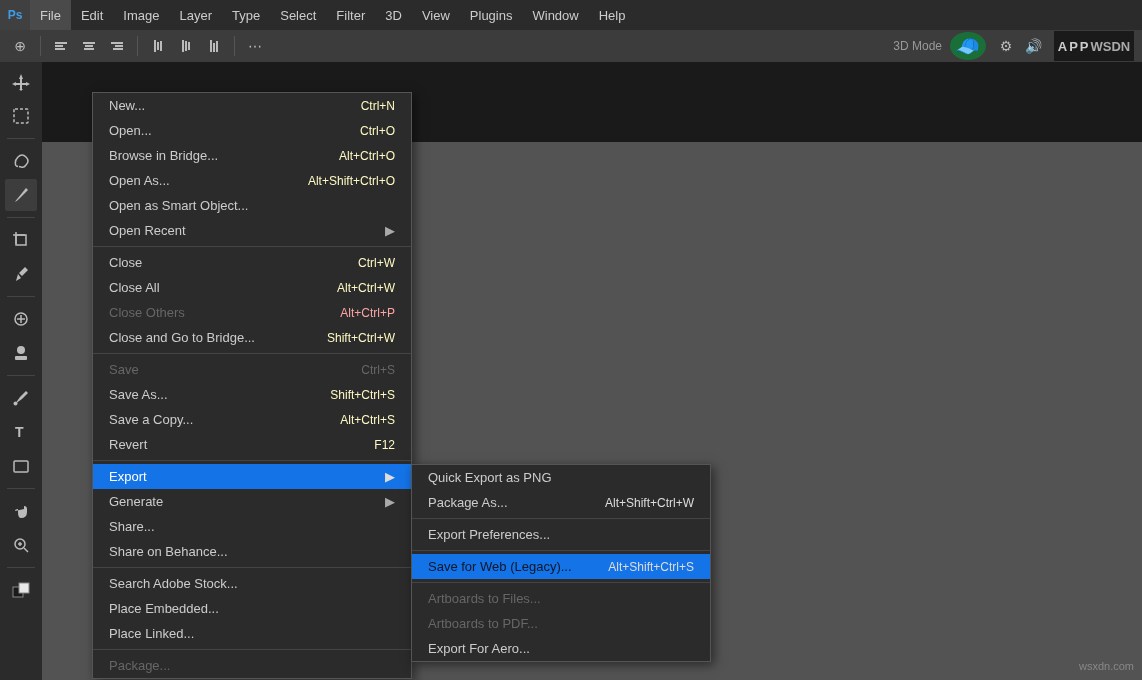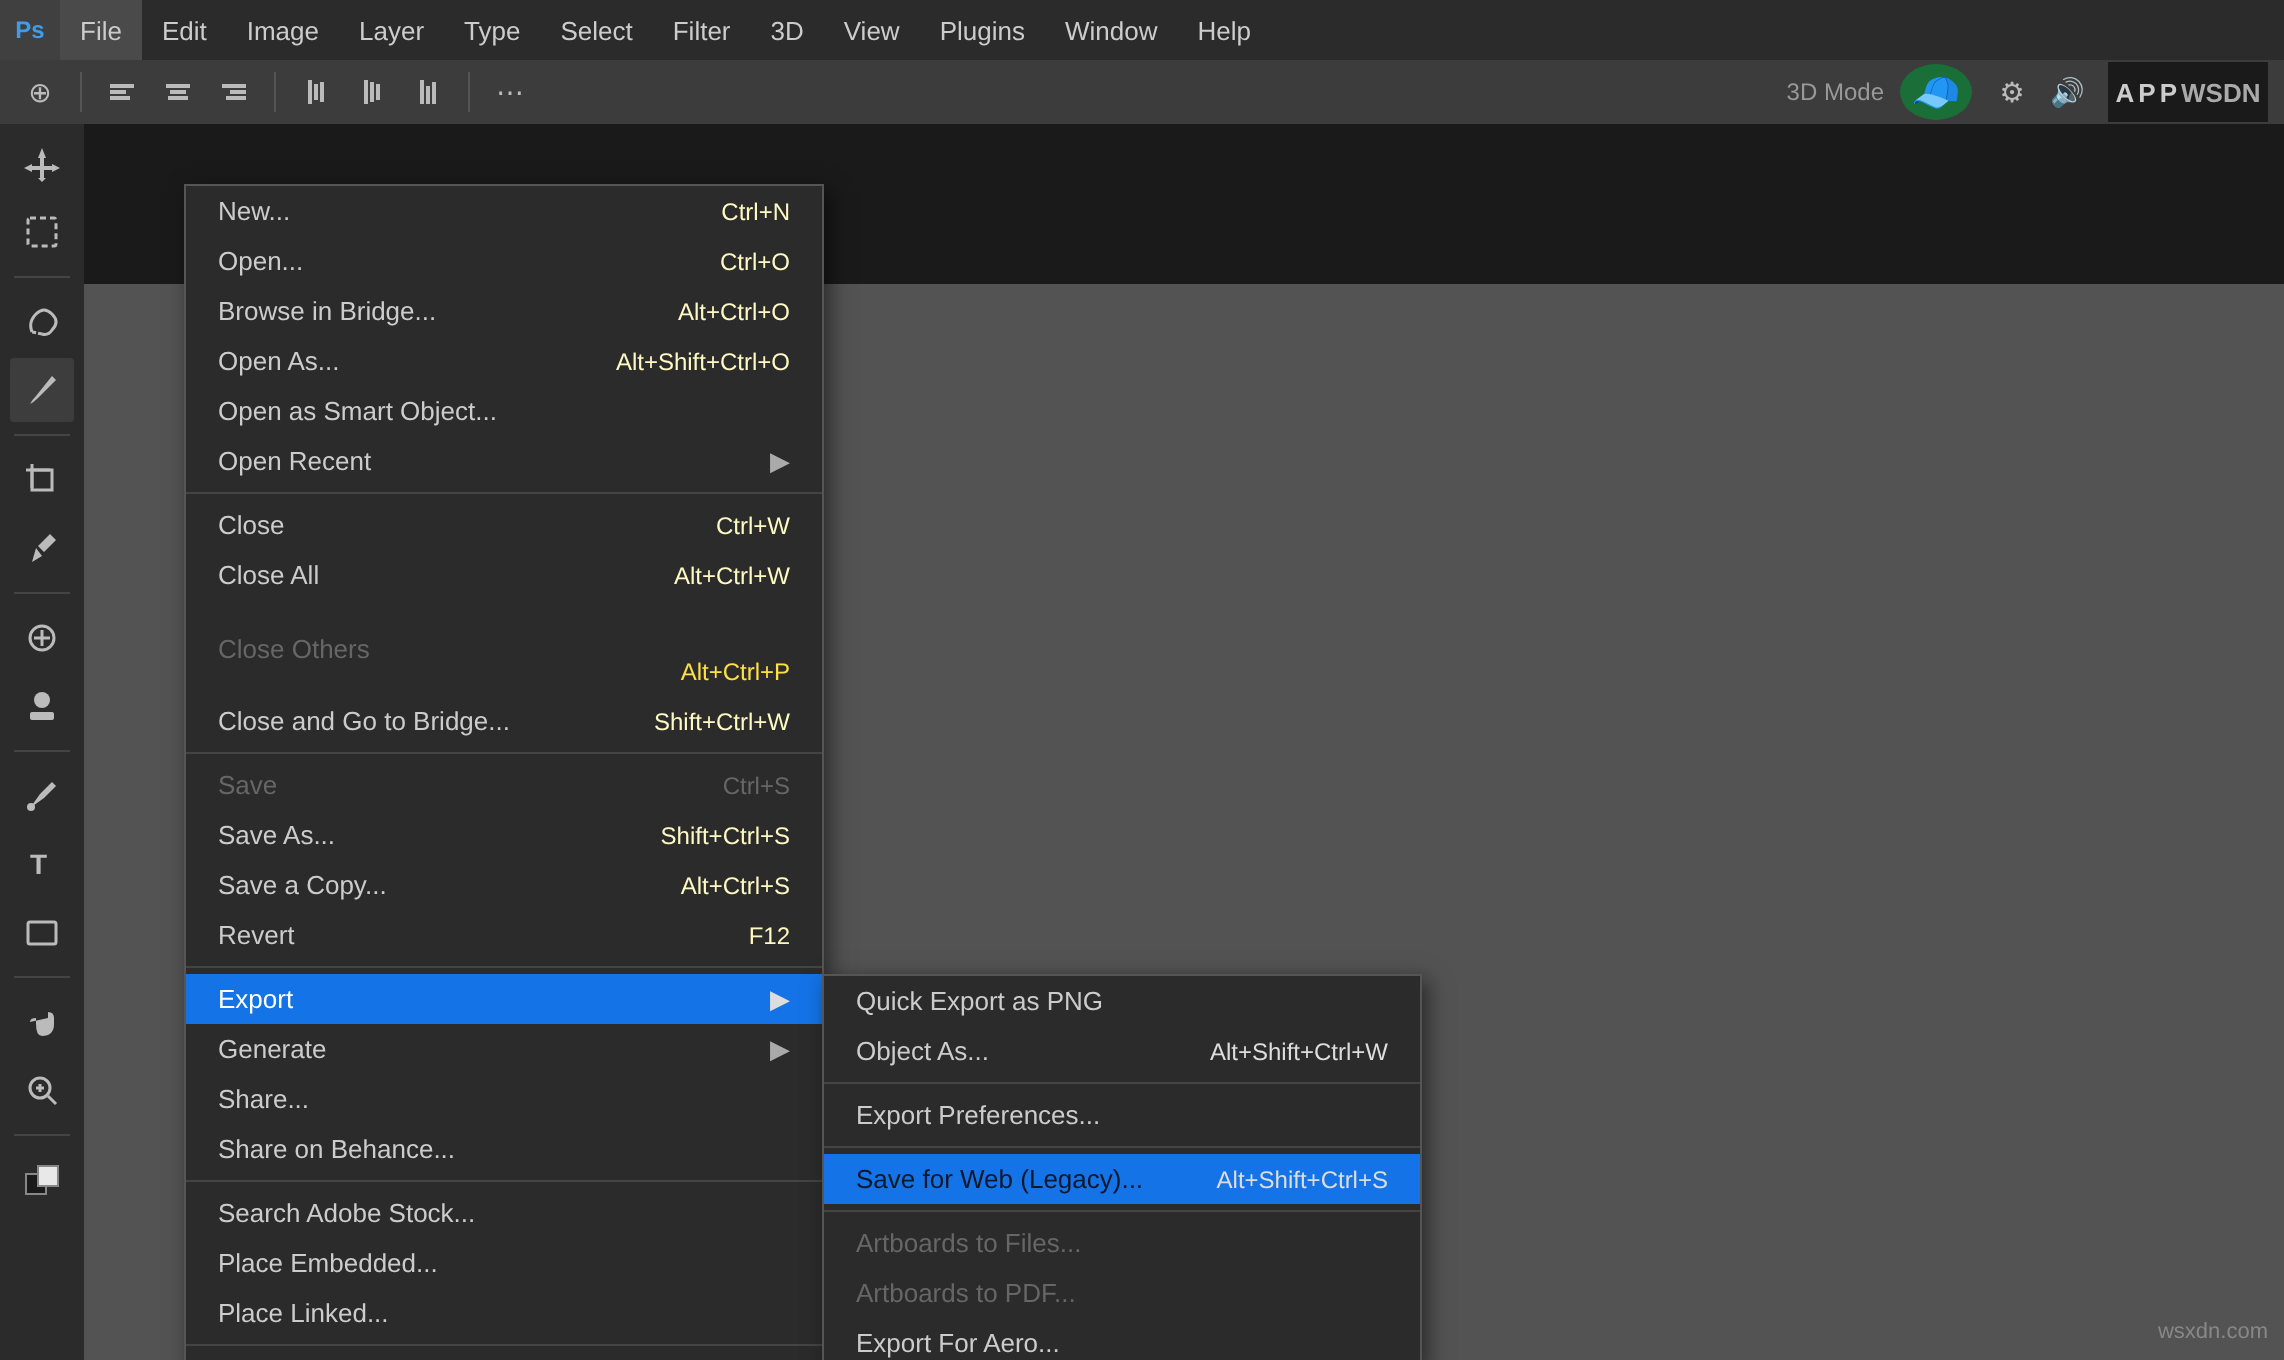--- a/index.html
+++ b/index.html
@@ -413,21 +413,21 @@
       <div class="menu-row">
         <span class="label">Close</span>
         <span class="shortcut">Ctrl+W</span>
       </div>
       <div class="menu-row">
         <span class="label">Close All</span>
         <span class="shortcut">Alt+Ctrl+W</span>
       </div>
       <div class="menu-row disabled">
         <span class="label">Close Others</span>
-        <span class="shortcut" style="color:#fde047;margin-top:24px;">Alt+Ctrl+P</span>
+        <span class="shortcut" style="color:#fca5a5;">Alt+Ctrl+P</span>
       </div>
       <div class="menu-row">
         <span class="label">Close and Go to Bridge...</span>
         <span class="shortcut">Shift+Ctrl+W</span>
       </div>
       <div class="menu-separator"></div>
       <div class="menu-row disabled">
         <span class="label">Save</span>
         <span class="shortcut" style="color:#666;">Ctrl+S</span>
       </div>
@@ -447,21 +447,21 @@
 
       <div class="menu-row highlighted submenu-container" style="position:relative; background:#1473e6; color:#fff;">
         <span class="label" style="color:#fff;">Export</span>
         <span class="arrow" style="color:#ddd;">▶</span>
 
         <div class="submenu">
           <div class="menu-row">
             <span class="label">Quick Export as PNG</span>
           </div>
           <div class="menu-row">
-            <span class="label">Object As...</span>
+            <span class="label">Package As...</span>
             <span class="shortcut">Alt+Shift+Ctrl+W</span>
           </div>
           <div class="menu-separator"></div>
           <div class="menu-row">
             <span class="label">Export Preferences...</span>
           </div>
           <div class="menu-separator"></div>
           <div class="menu-row" style="background:#1473e6;">
             <span class="label" style="color:#0f172a;">Save for Web (Legacy)...</span>
             <span class="shortcut" style="color:#ddd;">Alt+Shift+Ctrl+S</span>

